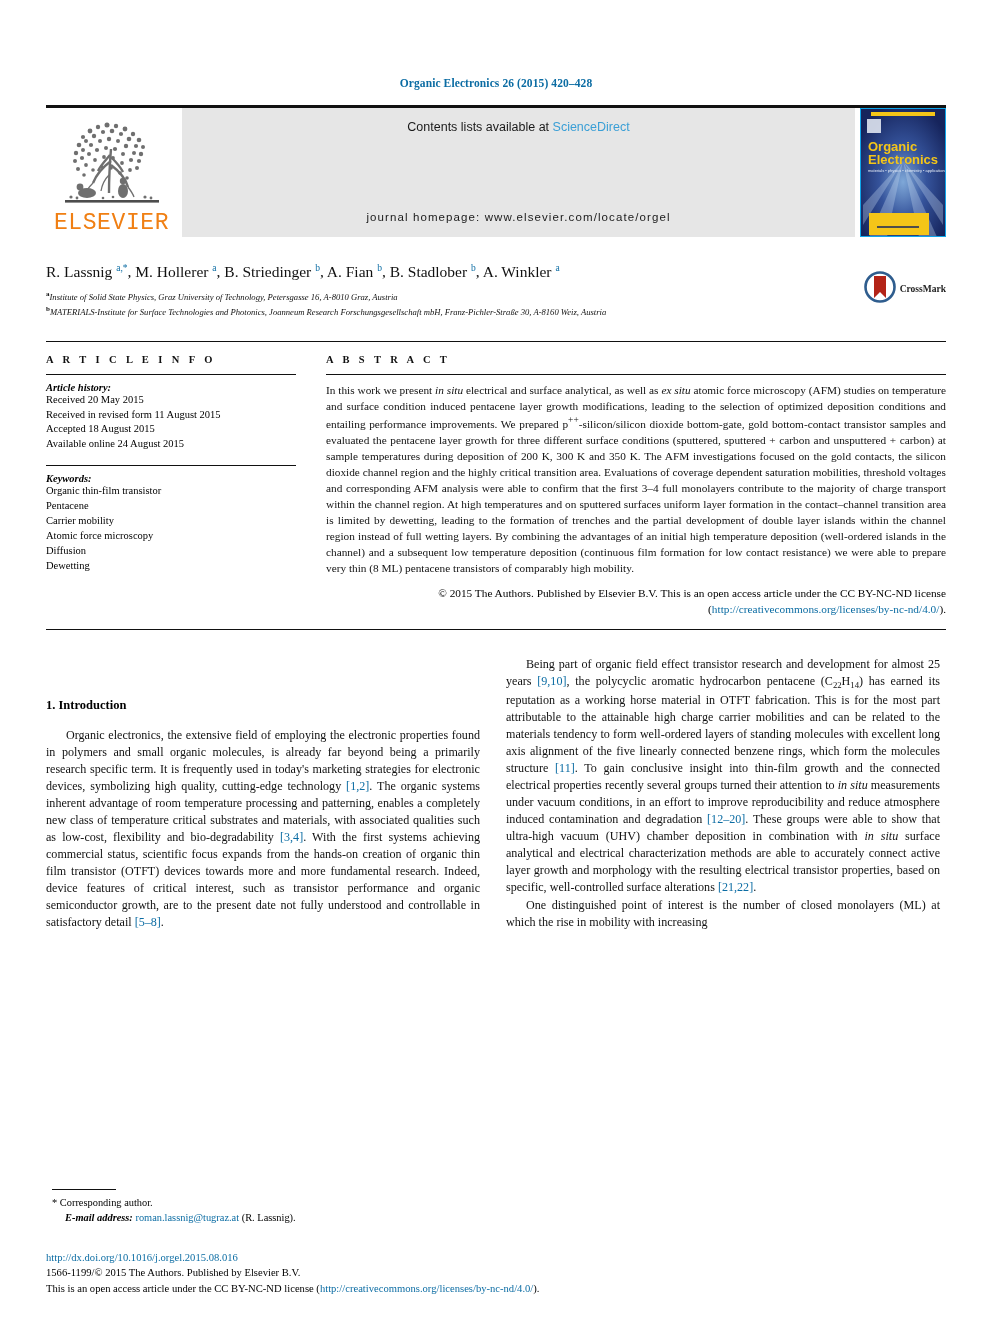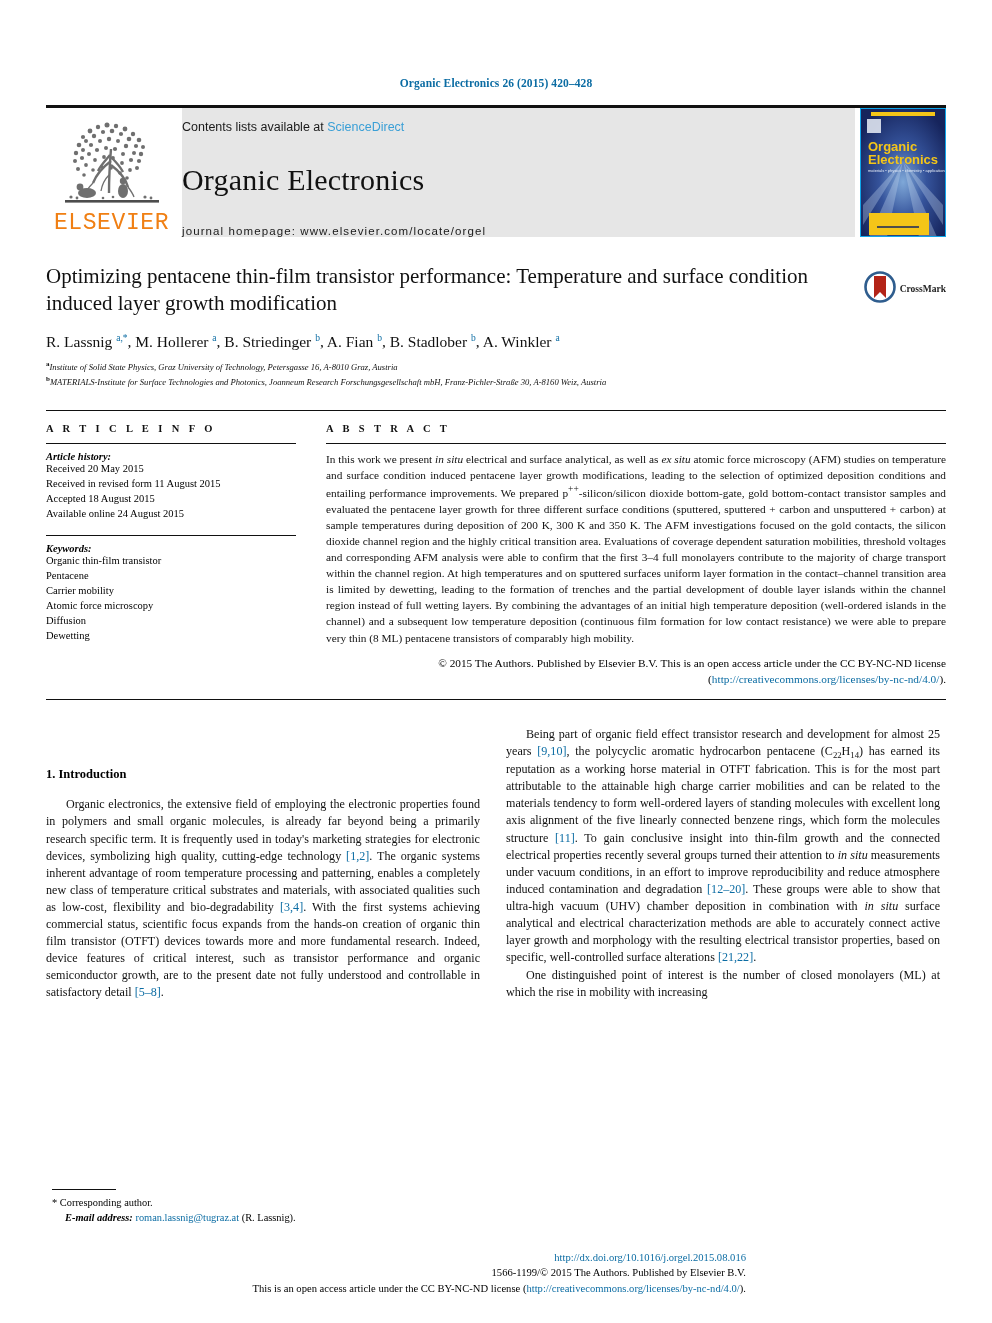--- a/index.html
+++ b/index.html
@@ -49,22 +49,23 @@
     font-size: 23px;
     letter-spacing: .6px;
     line-height: 1;
     margin-top: 1px;
   }
   .masthead-center {
     flex: 1 1 auto;
     background: #e6e6e6;
     display: flex;
     flex-direction: column;
+    align-items: center;
     justify-content: space-between;
-    padding: 12px 0 0 0;
+    padding: 12px 0 14px 0;
     margin-left: 5px;
     margin-right: 5px;
   }
   .contents-line {
     font-family: "Liberation Sans", sans-serif;
     font-size: 12.5px;
     color: #1a1a1a;
   }
   .contents-line .sd { color: #3a9fd6; }
   .journal-title {
@@ -212,21 +213,20 @@
   .footnote .indent { padding-left: 13px; }
   .footnote i { font-style: italic; font-weight: bold; }
 
   .page-footer {
     position: absolute;
     left: 46px;
     bottom: 38px;
     width: 700px;
     font-size: 10.6px;
     line-height: 1.45;
-    text-align: right;
   }
   .doi { color: #0b6ca3; }
 </style>
 </head>
 <body>
 
 <div class="page">
 
   <div class="running-head">Organic Electronics 26 (2015) 420–428</div>
 
@@ -317,21 +317,20 @@
             <circle cx="50" cy="83" r="1.3"></circle>
               <circle cx="60" cy="82" r="1.3"></circle>
           </g>
         </svg>
       </span>
       <div class="elsevier-word">ELSEVIER</div>
     </div>
 
     <div class="masthead-center">
       <div class="contents-line"><span>Contents lists available at </span><span class="sd">ScienceDirect</span></div>
-      <div class="journal-title">Organic Electronics</div>
       <div class="homepage-line">journal homepage: www.elsevier.com/locate/orgel</div>
     </div>
 
     <div class="cover-thumb">
       <svg width="84" height="130" viewBox="0 0 84 130" aria-hidden="true">
         <defs>
           <radialGradient id="glow" cx="50%" cy="56%" r="62%">
             <stop offset="0%" stop-color="#7fa8d8"></stop>
             <stop offset="45%" stop-color="#35539b"></stop>
             <stop offset="100%" stop-color="#16245c"></stop>
@@ -355,21 +354,20 @@
         <rect x="16" y="117" width="42" height="2" fill="#16245c" opacity="0.75"></rect>
 
         <text x="7" y="42" fill="#f4c518" font-family="Liberation Sans, sans-serif" font-size="13" font-weight="bold">Organic</text>
         <text x="7" y="55" fill="#f4c518" font-family="Liberation Sans, sans-serif" font-size="13" font-weight="bold">Electronics</text>
         <text x="7" y="63" fill="#e7eef8" font-family="Liberation Sans, sans-serif" font-size="4">materials • physics • chemistry • applications</text>
       </svg>
     </div>
   </div>
 
   <div class="title-block">
-    <h1 class="paper-title">Optimizing pentacene thin-film transistor performance: Temperature and surface condition induced layer growth modification</h1>
 
     <div class="crossmark">
       <span>
         <svg width="32" height="32" viewBox="0 0 32 32" aria-hidden="true">
           <circle cx="16" cy="16" r="14.5" fill="#ffffff" stroke="#2f5d8e" stroke-width="2.6"></circle>
           <path d="M10 5 H22 V27 L16 21 L10 27 Z" fill="#b32317"></path>
         </svg>
       </span>
       <span class="crossmark-label">CrossMark</span>
     </div>

